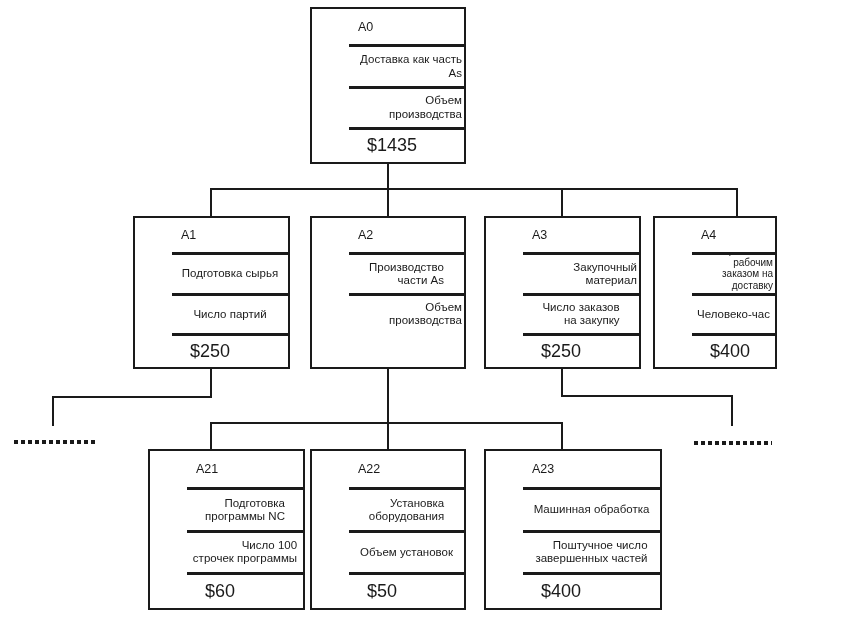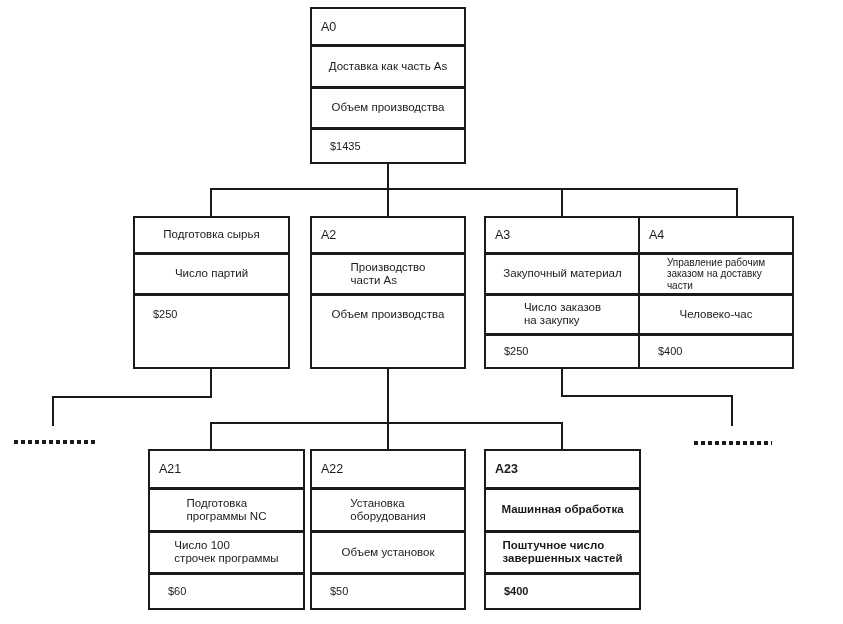--- a/index.html
+++ b/index.html
@@ -18,39 +18,40 @@
     background: #ffffff;
     display: grid;
     grid-template-rows: 1fr 1.18fr 1.15fr 1fr;
     box-sizing: border-box;
   }
   .cell {
     display: flex;
     align-items: center;
     box-sizing: border-box;
     overflow: hidden;
+    margin-left: 37px;
   }
   .cell + .cell { border-top: 3px solid #1a1a1a; }
   .cell.code {
     justify-content: flex-start;
     padding-left: 9px;
     font-size: 12.5px;
   }
   .cell.name, .cell.driver {
     justify-content: center;
-    text-align: left;
+    text-align: right;
     font-size: 11.5px;
     line-height: 1.18;
     white-space: pre-line;
     padding: 1px 2px;
   }
   .cell.cost {
     justify-content: flex-start;
     padding-left: 18px;
-    font-size: 11px;
+    font-size: 18px;
   }
   .line { position: absolute; background: #1a1a1a; }
   .dots {
     position: absolute;
     height: 4px;
     background: repeating-linear-gradient(90deg, #1a1a1a 0px, #1a1a1a 4px, transparent 4px, transparent 7px);
   }
 </style>
 </head>
 <body>
@@ -65,41 +66,42 @@
   </div>
 
   <div class="line" style="left:387px; top:164px; width:2px; height:26px;"></div>
   <div class="line" style="left:210px; top:188px; width:528px; height:2px;"></div>
   <div class="line" style="left:210px; top:188px; width:2px; height:28px;"></div>
   <div class="line" style="left:387px; top:188px; width:2px; height:28px;"></div>
   <div class="line" style="left:561px; top:188px; width:2px; height:28px;"></div>
   <div class="line" style="left:736px; top:188px; width:2px; height:28px;"></div>
 
   <div class="node" style="left:133px; top:216px; width:157px; height:153px;">
+    <div class="cell code">A1</div>
     <div class="cell name">Подготовка сырья</div>
     <div class="cell driver">Число партий</div>
     <div class="cell cost">$250</div>
   </div>
 
   <div class="node" style="left:310px; top:216px; width:156px; height:153px;">
     <div class="cell code">A2</div>
     <div class="cell name">Производство
 части As</div>
     <div class="cell driver">Объем производства</div>
   </div>
 
   <div class="node" style="left:484px; top:216px; width:157px; height:153px;">
     <div class="cell code">A3</div>
     <div class="cell name">Закупочный материал</div>
     <div class="cell driver">Число заказов
 на закупку</div>
     <div class="cell cost">$250</div>
   </div>
 
-  <div class="node" style="left:638px; top:216px; width:156px; height:153px;">
+  <div class="node" style="left:653px; top:216px; width:124px; height:153px;">
     <div class="cell code">A4</div>
     <div class="cell name" style="font-size:10px;">Управление рабочим
 заказом на доставку
 части</div>
     <div class="cell driver">Человеко-час</div>
     <div class="cell cost">$400</div>
   </div>
 
   <div class="line" style="left:210px; top:369px; width:2px; height:29px;"></div>
   <div class="line" style="left:52px; top:396px; width:160px; height:2px;"></div>
@@ -127,21 +129,21 @@
   </div>
 
   <div class="node" style="left:310px; top:449px; width:156px; height:161px;">
     <div class="cell code">A22</div>
     <div class="cell name">Установка
 оборудования</div>
     <div class="cell driver">Объем установок</div>
     <div class="cell cost">$50</div>
   </div>
 
-  <div class="node" style="left:484px; top:449px; width:157px; height:161px;font-weight:bold;">
+  <div class="node" style="left:484px; top:449px; width:178px; height:161px;">
     <div class="cell code">A23</div>
     <div class="cell name">Машинная обработка</div>
     <div class="cell driver">Поштучное число
 завершенных частей</div>
     <div class="cell cost">$400</div>
   </div>
 
 </div>
 
 </body></html>

